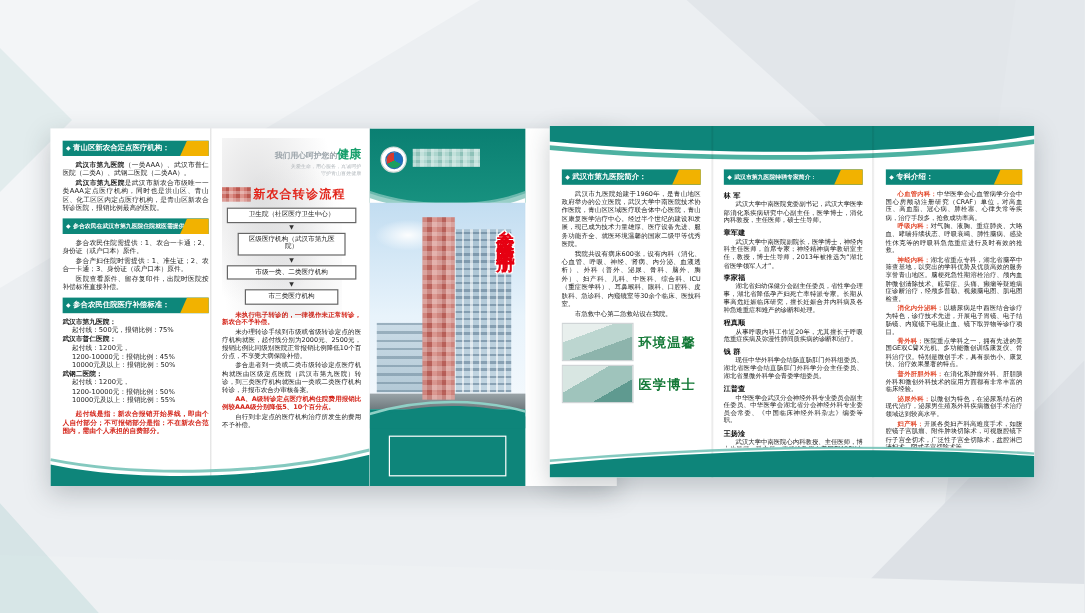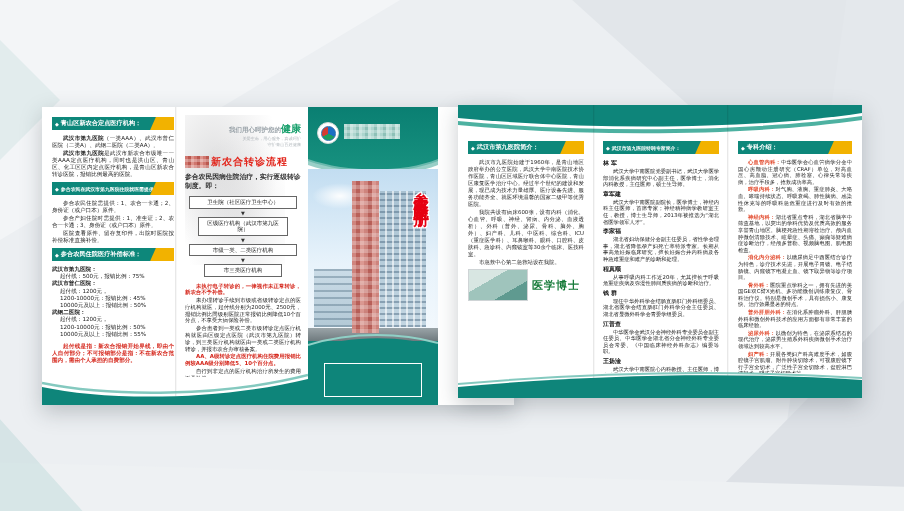--- a/index.html
+++ b/index.html
@@ -179,21 +179,20 @@
 
   <div class="colB">
     <div class="hands"></div>
     <p class="tagline"><span class="tag-gray">我们用心呵护您的</span><span class="tag-green">健康</span></p>
     <p class="tag-sub">关爱生命，用心服务，真诚呵护</p>
     <p class="tag-sub">守护青山百姓健康</p>
     <div class="titlerow">
       <span class="mosaic-red-s"></span>
       <span class="flow-title">新农合转诊流程</span>
     </div>
-    <p class="intro">参合农民因病住院治疗，实行逐级转诊制度。即：</p>
     <div class="fbox">卫生院（社区医疗卫生中心）</div>
     <div class="farrow">▼</div>
     <div class="fbox" style="width:70%">区级医疗机构（武汉市第九医院）</div>
     <div class="farrow">▼</div>
     <div class="fbox">市级一类、二类医疗机构</div>
     <div class="farrow">▼</div>
     <div class="fbox" style="width:60%">市三类医疗机构</div>
     <p class="p redb" style="margin-top:6px">未执行电子转诊的，一律视作未正常转诊，新农合不予补偿。</p>
     <p class="p">未办理转诊手续到市级或省级转诊定点的医疗机构就医，起付线分别为2000元、2500元，报销比例比同级别医院正常报销比例降低10个百分点，不享受大病保险补偿。</p>
     <p class="p">参合患者到一类或二类市级转诊定点医疗机构就医由区级定点医院（武汉市第九医院）转诊，到三类医疗机构就医由一类或二类医疗机构转诊，并报市农合办审核备案。</p>
@@ -247,20 +246,24 @@
   <div class="colD">
     <div class="hbar">
       <span class="bullet">◆</span>
       <span class="hlabel">武汉市第九医院简介：</span>
       <span class="gold"></span>
     </div>
     <p class="p">武汉市九医院始建于1960年，是青山地区政府举办的公立医院，武汉大学中南医院技术协作医院，青山区区域医疗联合体中心医院，青山区康复医学治疗中心。经过半个世纪的建设和发展，现已成为技术力量雄厚、医疗设备先进、服务功能齐全、就医环境温馨的国家二级甲等优秀医院。</p>
     <p class="p">我院共设有病床600张，设有内科（消化、心血管、呼吸、神经、肾病、内分泌、血液透析）、外科（普外、泌尿、骨科、脑外、胸外）、妇产科、儿科、中医科、综合科、ICU（重症医学科）、耳鼻喉科、眼科、口腔科、皮肤科、急诊科、内窥镜室等30余个临床、医技科室。</p>
     <p class="p">市急救中心第二急救站设在我院。</p>
     <div class="photo-row">
+      <div class="photo ph1"></div>
+      <span class="glabel">环境温馨</span>
+    </div>
+    <div class="photo-row">
       <div class="photo ph3"></div>
       <span class="glabel">医学博士</span>
     </div>
   </div>
 
   <div class="fold" style="left:135px"></div>
 
   <div class="colE">
     <div class="hbar">
       <span class="bullet">◆</span>

